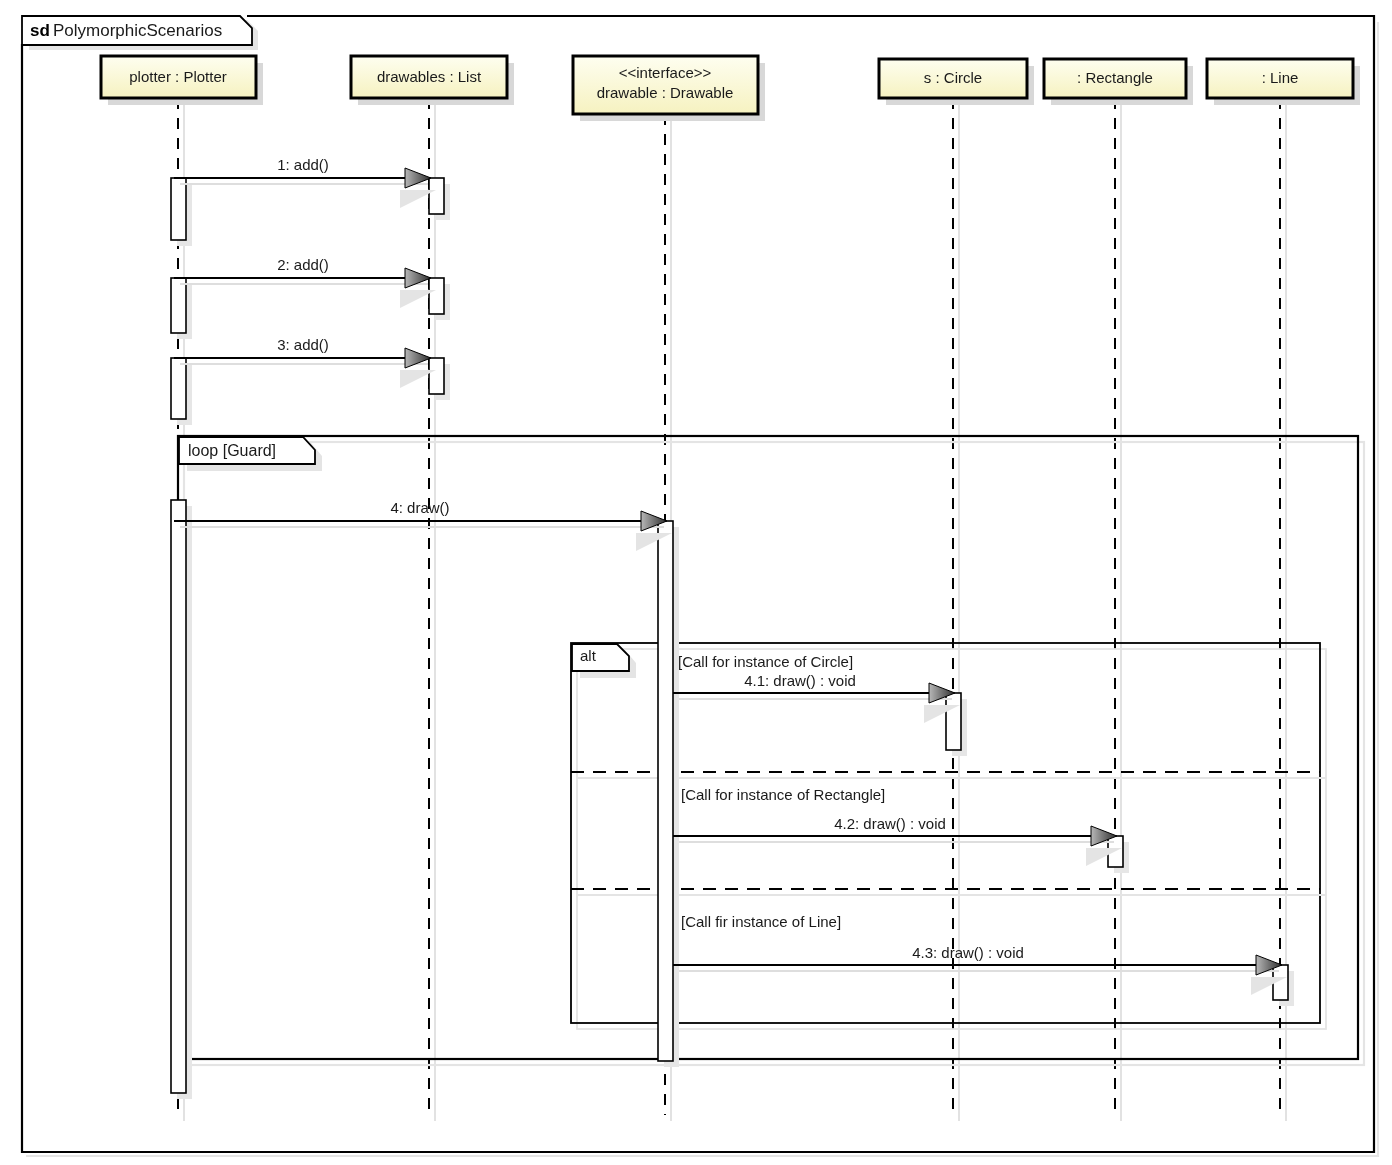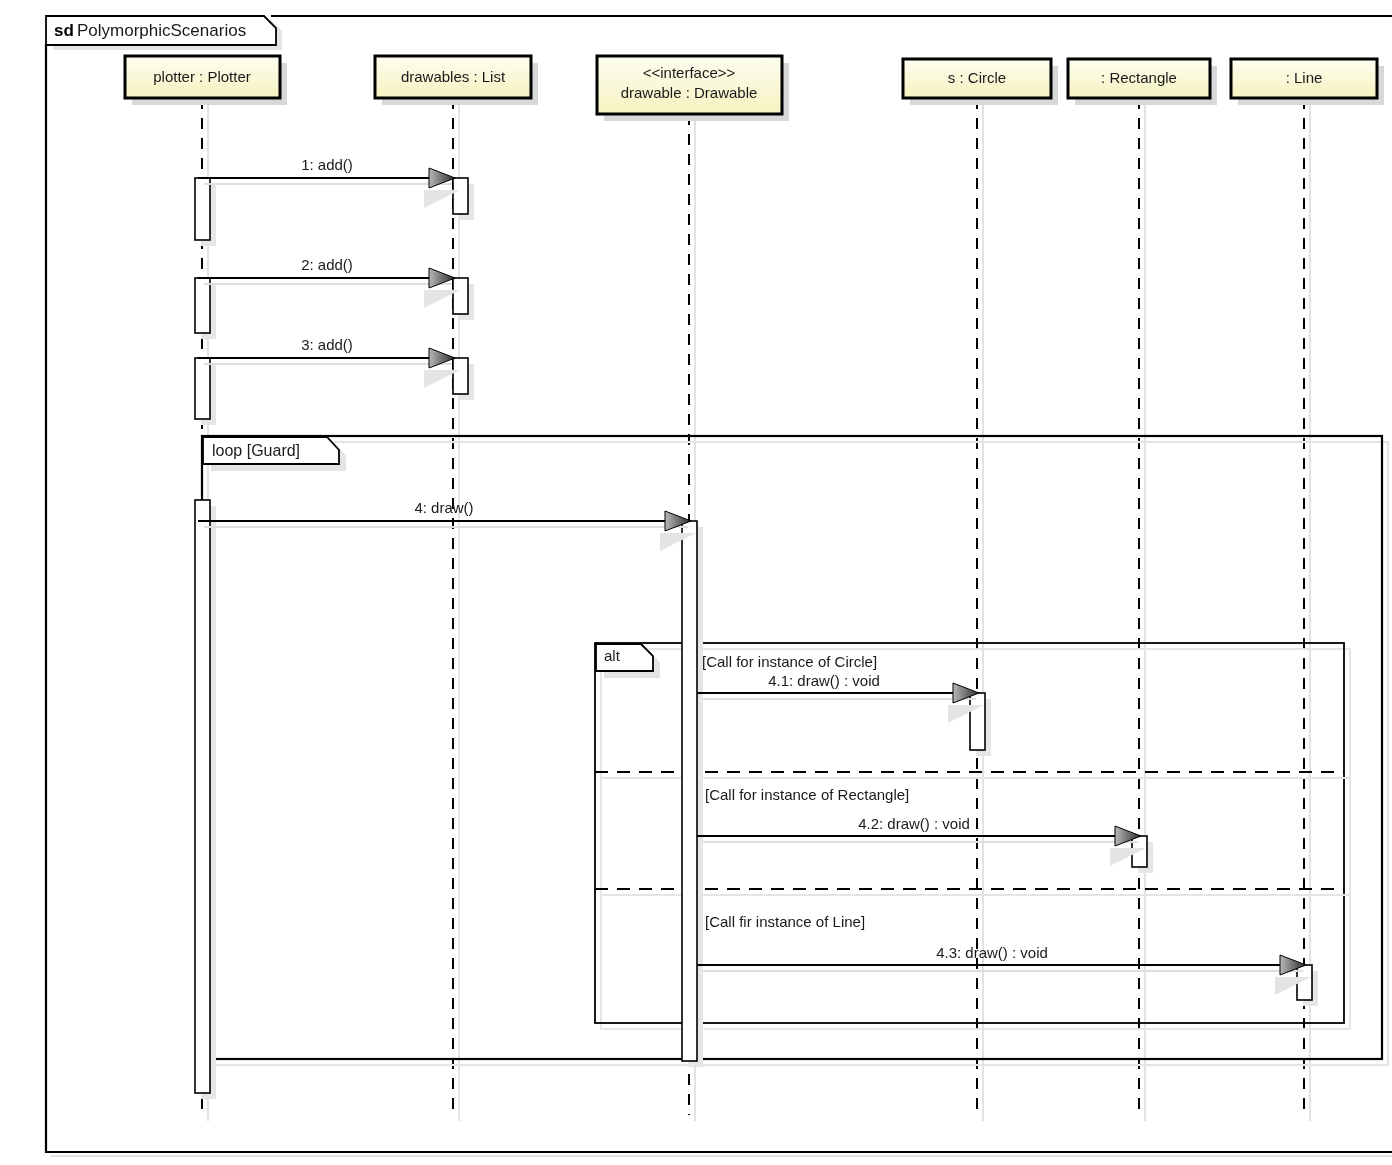--- a/index.html
+++ b/index.html
@@ -10,21 +10,20 @@
   body {
     width: 1392px;
     height: 1165px;
     font-family: "Liberation Sans", sans-serif;
     overflow: hidden;
   }
   #diagram-root {
     position: relative;
     width: 1268px;
     height: 1165px;
-    margin-left: 24px;
   }
   svg.canvas {
     position: absolute;
     left: 0;
     top: 0;
     width: 1392px;
     height: 1165px;
   }
   .shadow { fill: #d8d8d8; }
   .lifeline-box-rect {

